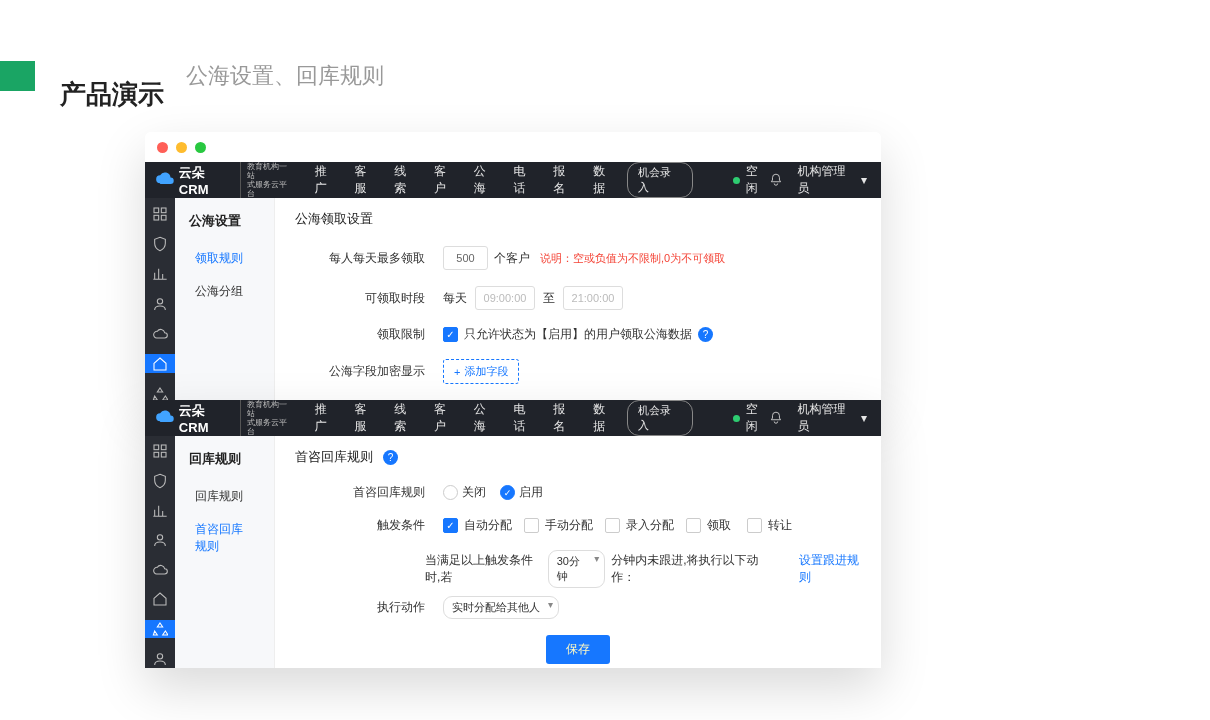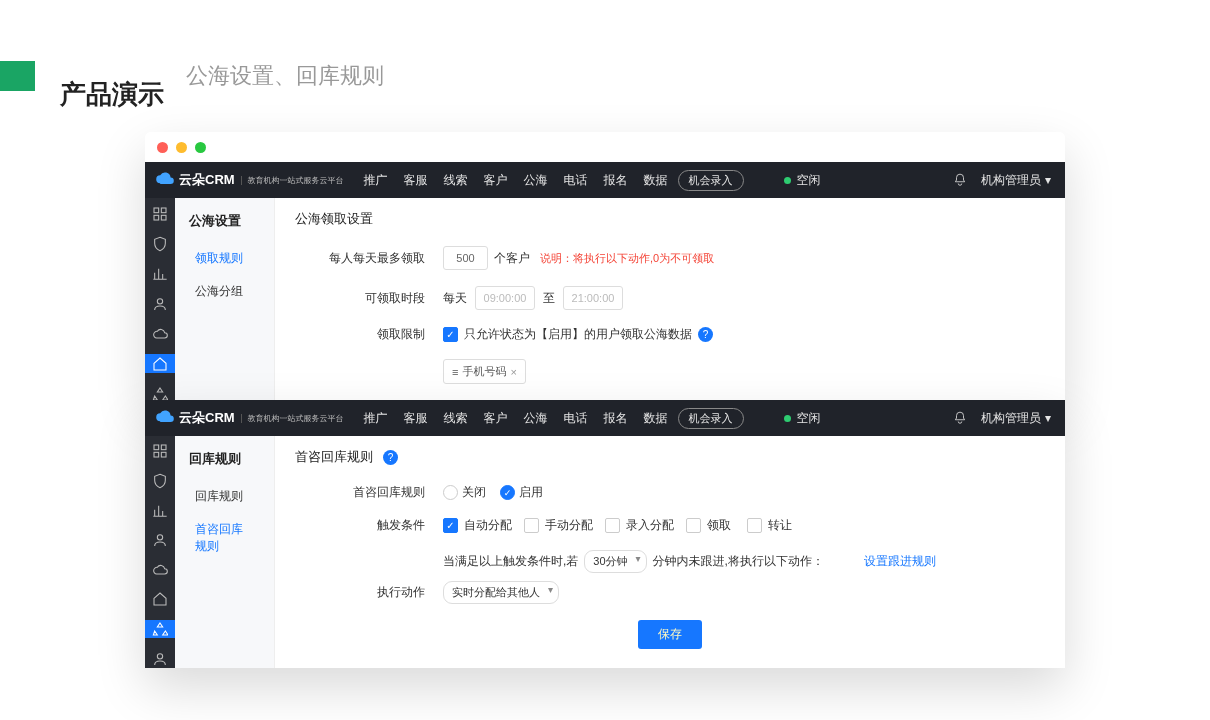--- a/index.html
+++ b/index.html
@@ -3,30 +3,30 @@
 <meta charset="utf-8">
 <style>
   * { box-sizing: border-box; margin: 0; padding: 0; font-family: "Microsoft YaHei", Arial, sans-serif; }
   body { background: #fff; width: 1210px; height: 720px; overflow: hidden; }
   .page-header { display: flex; align-items: center; margin: 40px 0 20px 0; }
   .accent-bar { width: 35px; height: 30px; background: #1aa564; margin-right: 25px; }
   .page-title-main { font-size: 26px; font-weight: 700; color: #222; margin-right: 22px; margin-top: 37px; }
   .page-title-sub { font-size: 22px; color: #999; }
   .stage { position: relative; width: 920px; margin: 0 auto; }
 
-  .window { background: #fff; border-radius: 6px 6px 0 0; box-shadow: 0 20px 50px rgba(0,0,0,.15); position: absolute; width: 920px; }
+  .window { background: #fff; border-radius: 6px 6px 0 0; box-shadow: 0 20px 50px rgba(0,0,0,.15); position: absolute; width: 736px; }
   .win-top { height: 30px; display: flex; align-items: center; padding: 0 12px; gap: 8px; background: #fff; border-radius: 6px 6px 0 0; }
   .dot { width: 11px; height: 11px; border-radius: 50%; }
   .dot.red { background: #ff5f57; } .dot.yel { background: #febc2e; } .dot.grn { background: #28c840; }
 
   .topbar { height: 36px; background: #20232a; display: flex; align-items: center; color: #e5e5e5; font-size: 12px; padding: 0 14px 0 10px; }
   .logo { display: flex; align-items: center; margin-right: 8px; }
   .logo-icon { width: 20px; height: 16px; margin-right: 4px; }
   .logo-text { font-weight: 700; font-size: 13px; color: #fff; }
-  .logo-brand-box { display: flex; flex-direction: row; font-size: 8px; line-height: 9px; color: #bbb; border-left: 1px solid #555; padding-left: 6px; margin-left: 6px; }
+  .logo-brand-box { display: flex; flex-direction: column; font-size: 8px; line-height: 9px; color: #bbb; border-left: 1px solid #555; padding-left: 6px; margin-left: 6px; }
   .nav { display: flex; gap: 16px; margin-left: 12px; }
   .nav span { cursor: pointer; }
   .pill { border: 1px solid #888; border-radius: 12px; padding: 2px 10px; font-size: 11px; margin-left: 10px; }
   .status-dot { width: 7px; height: 7px; border-radius: 50%; background: #2ecc71; margin-right: 6px; }
   .status { display: flex; align-items: center; margin-left: 40px; }
   .spacer { flex: 1; }
   .bell { width: 14px; height: 14px; margin-right: 14px; }
   .admin-role { display: flex; align-items: center; gap: 4px; }
 
   .workspace { display: flex; height: 205px; }
@@ -168,34 +168,38 @@
         <div class="subnav-title">公海设置</div>
         <div class="subnav-item active">领取规则</div>
         <div class="subnav-item">公海分组</div>
       </div>
       <div class="content">
         <div class="section-title">公海领取设置</div>
         <div class="form-row">
           <div class="form-label">每人每天最多领取</div>
           <input class="inp num" value="500" style="">
           <span style="margin-left:6px">个客户</span>
-          <span class="txt-danger">说明：将执行以下动作,0为不可领取</span>
+          <span class="txt-danger">说明：空或负值为不限制,0为不可领取</span>
         </div>
         <div class="form-row">
           <div class="form-label">可领取时段</div>
           <span style="margin-right:8px">每天</span>
           <input class="inp time" value="09:00:00" style="">
           <span style="margin:0 8px">至</span>
           <input class="inp time" value="21:00:00" style="">
         </div>
         <div class="form-row">
           <div class="form-label">领取限制</div>
           <span class="checkbox checked"></span>
           <span>只允许状态为【启用】的用户领取公海数据</span>
           <span class="help-badge" style="margin-left:6px">?</span>
+        </div>
+        <div class="form-row">
+          <div class="form-label">公海字段加密显示</div>
+          <button class="btn-dashed"><span>+</span>添加字段</button>
         </div>
         <div class="form-row">
           <div class="form-label"></div>
           <span class="tag">
             <span>≡</span>
             <span>手机号码</span>
             <span class="tag-x">×</span>
           </span>
         </div>
       </div>

